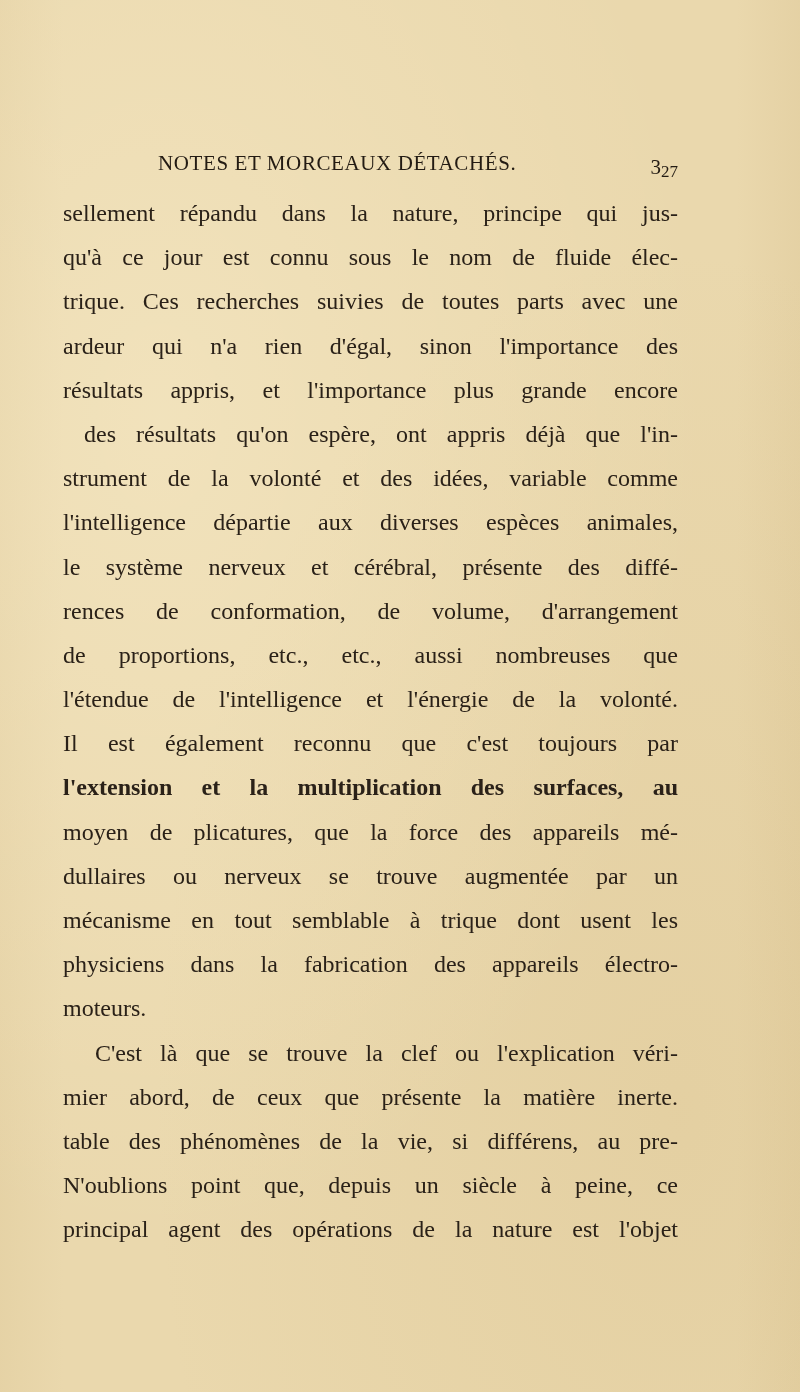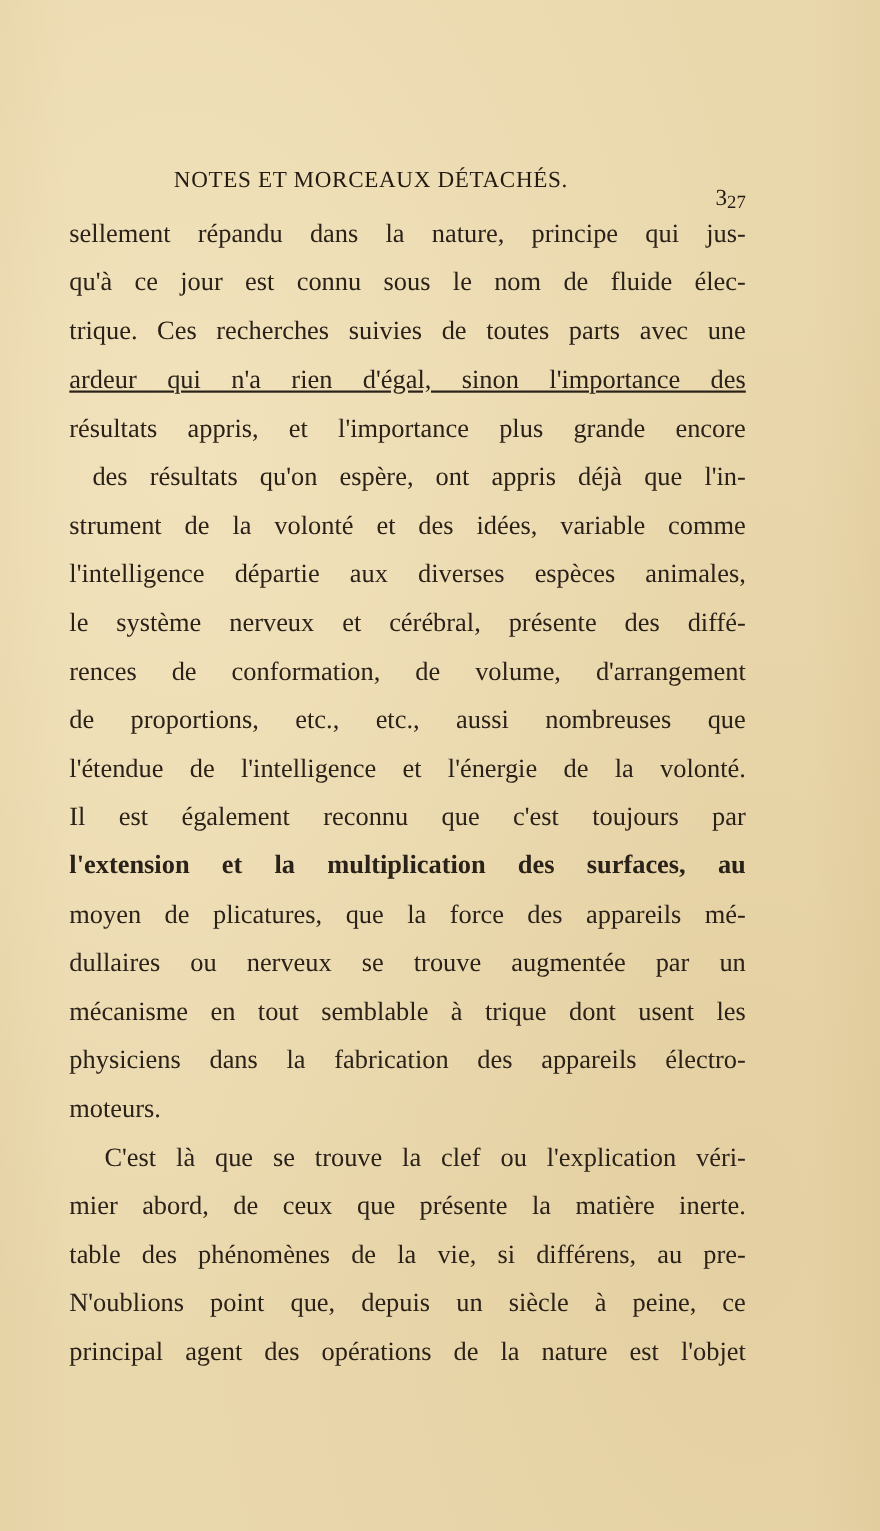--- a/index.html
+++ b/index.html
@@ -38,21 +38,21 @@
     top: 0;
     font-size: 21px;
     letter-spacing: 0.6px;
     line-height: 26px;
     white-space: nowrap;
     color: #231b13;
   }
   .page-number {
     position: absolute;
     right: 0;
-    top: 16px;
+    top: 4px;
     font-size: 21px;
     line-height: 26px;
     white-space: nowrap;
     color: #231b13;
   }
   .page-number .small {
     font-size: 17px;
     position: relative;
     top: 3px;
   }
@@ -88,21 +88,21 @@
   <div class="running-head">
     <span class="running-title">NOTES ET MORCEAUX DÉTACHÉS.</span>
     <span class="page-number"><span>3</span><span class="small">27</span></span>
   </div>
 
   <div class="body-text">
 
     <div class="line" style="white-space: normal;">sellement répandu dans la nature, principe qui jus-</div>
     <div class="line" style="white-space: normal;">qu'à ce jour est connu sous le nom de fluide élec-</div>
     <div class="line" style="white-space: normal;">trique. Ces recherches suivies de toutes parts avec une</div>
-    <div class="line" style="white-space: normal; text-decoration: underline;">ardeur qui n'a rien d'égal, sinon l'importance des</div>
+    <div class="line" style="white-space: normal;">ardeur qui n'a rien d'égal, sinon l'importance des</div>
     <div class="line" style="white-space: normal;">résultats appris, et l'importance plus grande encore</div>
     <div class="line" style="white-space: normal; margin-left: 21px;">des résultats qu'on espère, ont appris déjà que l'in-</div>
     <div class="line" style="white-space: normal;">strument de la volonté et des idées, variable comme</div>
     <div class="line" style="white-space: normal;">l'intelligence départie aux diverses espèces animales,</div>
     <div class="line" style="white-space: normal;">le système nerveux et cérébral, présente des diffé-</div>
     <div class="line" style="white-space: normal;">rences de conformation, de volume, d'arrangement</div>
     <div class="line" style="white-space: normal;">de proportions, etc., etc., aussi nombreuses que</div>
     <div class="line" style="white-space: normal;">l'étendue de l'intelligence et l'énergie de la volonté.</div>
     <div class="line" style="white-space: normal;">Il est également reconnu que c'est toujours par</div>
     <div class="line" style="white-space: normal; font-weight: bold;">l'extension et la multiplication des surfaces, au</div>

